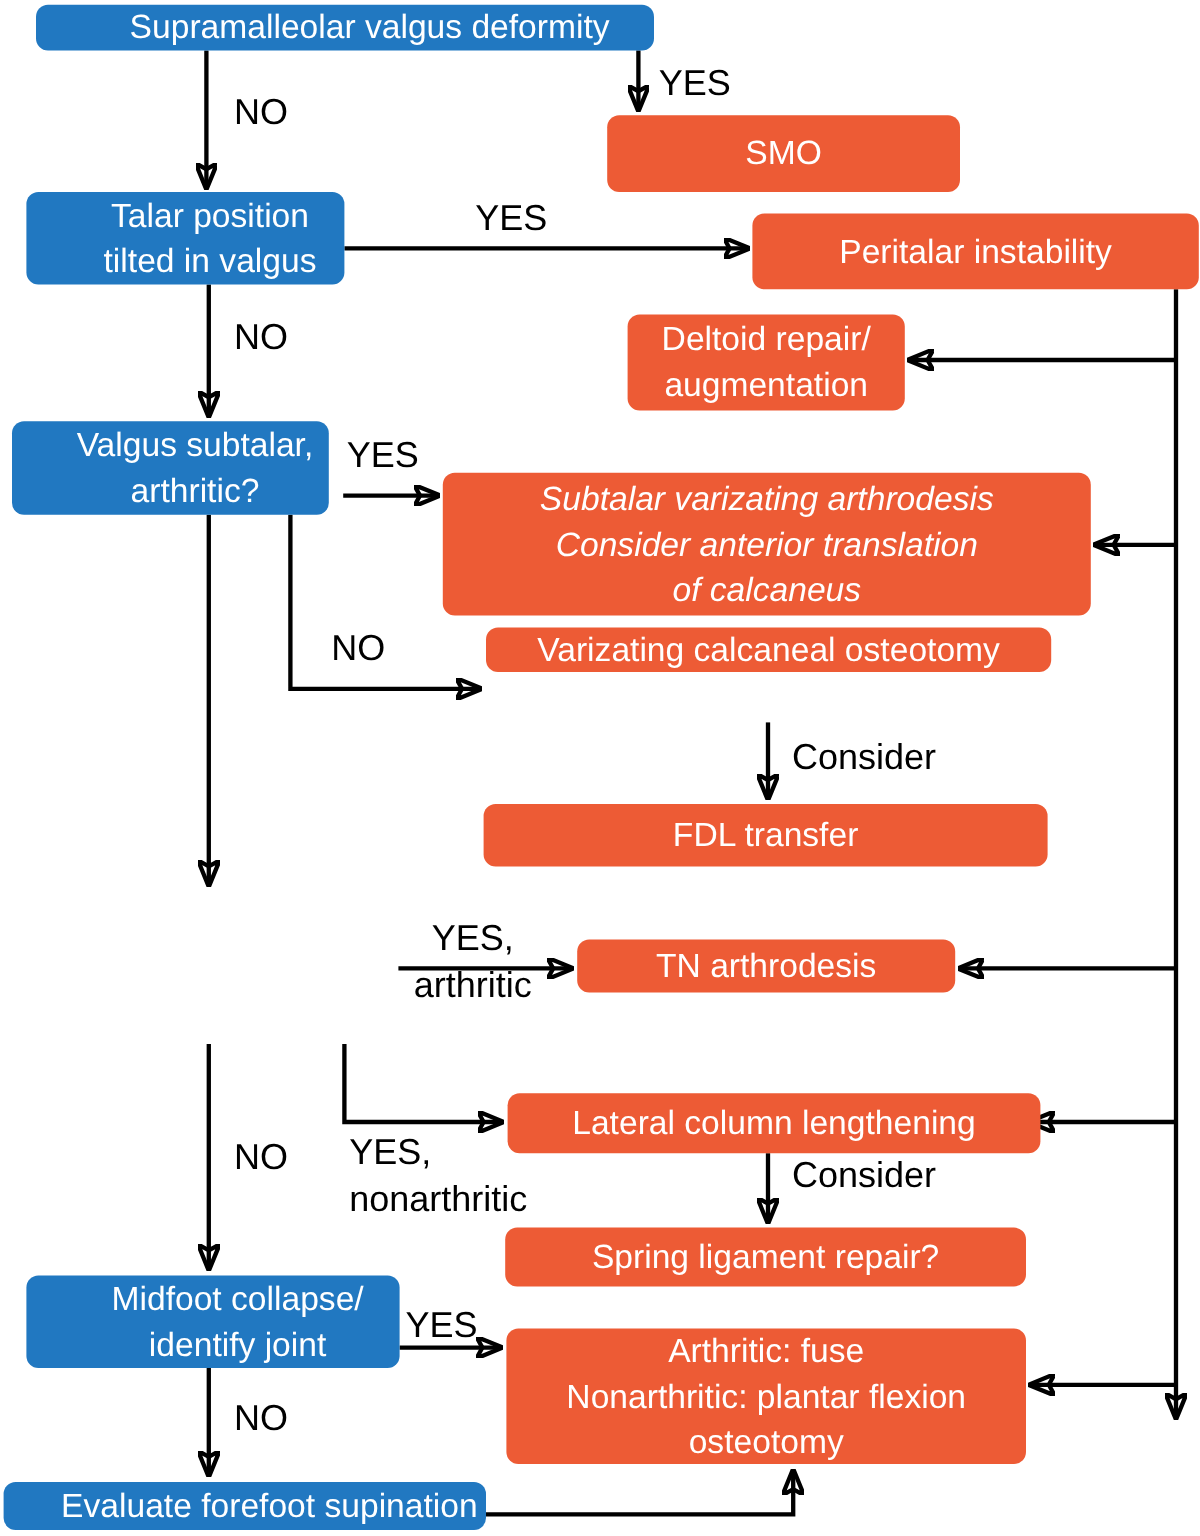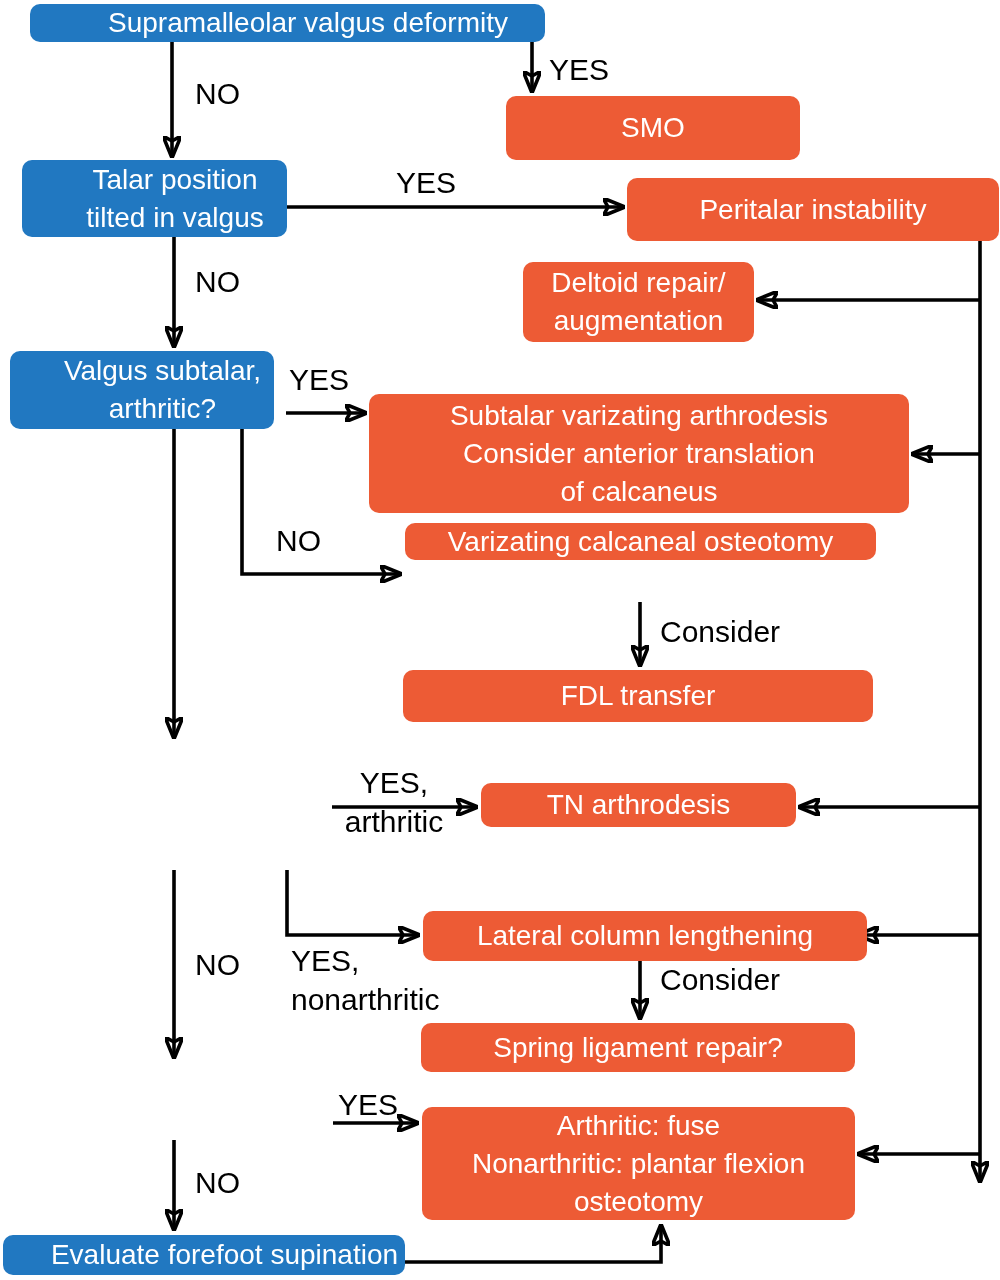--- a/index.html
+++ b/index.html
@@ -72,27 +72,29 @@
     <path d="M980,807 H800" marker-end="url(#ah)"></path>
     <path d="M980,935 H859" marker-end="url(#ah)"></path>
     <path d="M980,1154 H859" marker-end="url(#ah)"></path>
   </svg>
 
   <div class="node decision" style="left:30px;top:4px;width:515px;height:38px;">Supramalleolar valgus deformity</div>
   <div class="node decision" style="left:22px;top:160px;width:265px;height:77px;">Talar position
 tilted in valgus</div>
   <div class="node decision" style="left:10px;top:351px;width:264px;height:78px;">Valgus subtalar,
 arthritic?</div>
+  <div class="node decision" style="left:22px;top:1063px;width:311px;height:77px;">Midfoot collapse/
+identify joint</div>
   <div class="node decision" style="left:3px;top:1235px;width:402px;height:40px;">Evaluate forefoot supination</div>
 
   <div class="node action" style="left:506px;top:96px;width:294px;height:64px;">SMO</div>
   <div class="node action" style="left:627px;top:178px;width:372px;height:63px;">Peritalar instability</div>
   <div class="node action" style="left:523px;top:262px;width:231px;height:80px;">Deltoid repair/
 augmentation</div>
-  <div class="node action" style="left:369px;top:394px;width:540px;height:119px;">Subtalar varizating arthrodesis
+  <div class="node action" style="left:369px;top:394px;width:540px;height:119px;font-style:italic;">Subtalar varizating arthrodesis
 Consider anterior translation
 of calcaneus</div>
   <div class="node action" style="left:405px;top:523px;width:471px;height:37px;">Varizating calcaneal osteotomy</div>
   <div class="node action" style="left:403px;top:670px;width:470px;height:52px;">FDL transfer</div>
   <div class="node action" style="left:481px;top:783px;width:315px;height:44px;">TN arthrodesis</div>
   <div class="node action" style="left:423px;top:911px;width:444px;height:50px;">Lateral column lengthening</div>
   <div class="node action" style="left:421px;top:1023px;width:434px;height:49px;">Spring ligament repair?</div>
   <div class="node action" style="left:422px;top:1107px;width:433px;height:113px;">Arthritic: fuse
 Nonarthritic: plantar flexion
 osteotomy</div>

